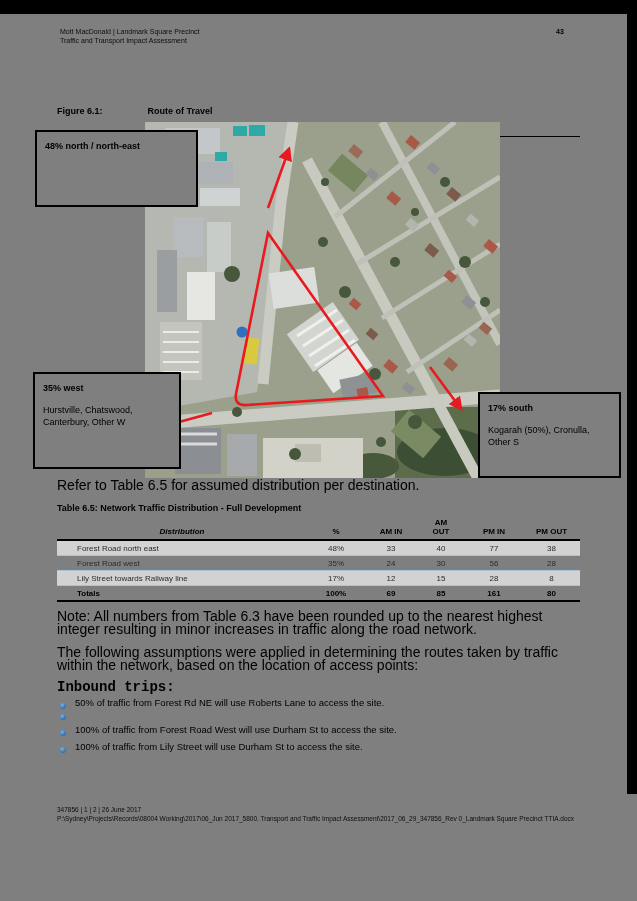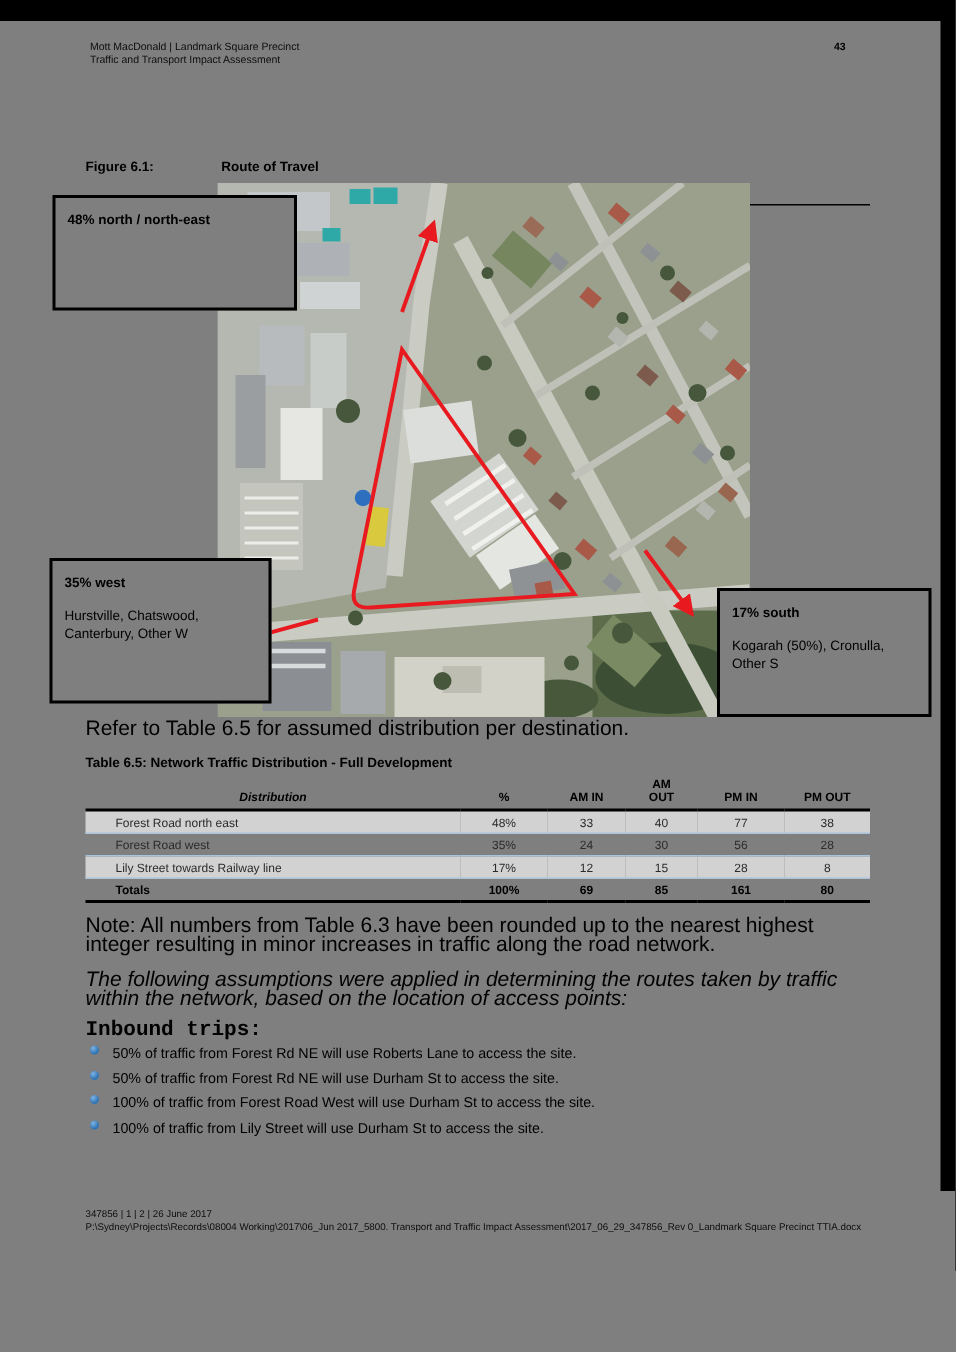--- a/index.html
+++ b/index.html
@@ -27,24 +27,24 @@
   table.traffic th{font-weight:bold;text-align:center;vertical-align:bottom;
                    padding:1px 2px 3px;border-bottom:2px solid #000;line-height:9px;}
   table.traffic th.first{text-align:center;font-style:italic;}
   table.traffic td{padding:2.5px 2px;text-align:center;color:#2b2b2b;
                    border-bottom:1px solid #a9c3da;}
   table.traffic td.first{text-align:left;padding-left:20px;}
   tr.shade td{background:#d2d2d2;}
   tr.totals td{font-weight:bold;color:#000;border-bottom:2px solid #000;background:none;}
   .wrapspan{display:inline-block;width:24px;}
   #note{top:610px;}
-  #assump{top:646px;font-style:italic;}
+  #assump{top:646px;}
   #inbound{top:681px;font-weight:bold;font-family:Liberation Mono, monospace;}
   .bullets{position:absolute;left:60px;top:697px;width:520px;margin:0;padding:0;list-style:none;}
-  .bullets li{font-size:9.5px;line-height:12px;margin-bottom:4.5px;display:flex;align-items:flex-start;}
+  .bullets li{font-size:9.5px;line-height:12px;margin-bottom:4.5px;display:flex;align-items:flex-end;}
   .bdot{display:inline-block;width:6px;height:6px;border-radius:50%;
         background:radial-gradient(circle at 35% 30%, #7fb2e0, #2e74b5 65%);
         margin-right:9px;flex:0 0 auto;}
   .footer{position:absolute;left:57px;top:806px;width:528px;font-size:6.5px;line-height:8.5px;
           color:#0d0d0d;}
   .footer .fp{word-break:break-all;}
 </style>
 </head>
 <body>
 
@@ -242,21 +242,20 @@
   <p class="body-text" id="assump">The following assumptions were applied in determining the routes taken by traffic within the network, based on the location of access points:</p>
   <p class="body-text" id="inbound">Inbound trips:</p>
 
   <ul class="bullets">
     <li>
       <span class="bdot"></span>
       <span>50% of traffic from Forest Rd NE will use Roberts Lane to access the site.</span>
     </li>
     <li>
       <span class="bdot"></span>
-      <span>50% of traffic from Forest Rd NE will use Durham St to access the site.</span>
     </li>
     <li>
       <span class="bdot"></span>
       <span>100% of traffic from Forest Road West will use Durham St to access the site.</span>
     </li>
     <li>
       <span class="bdot"></span>
       <span>100% of traffic from Lily Street will use Durham St to access the site.</span>
     </li>
   </ul>

